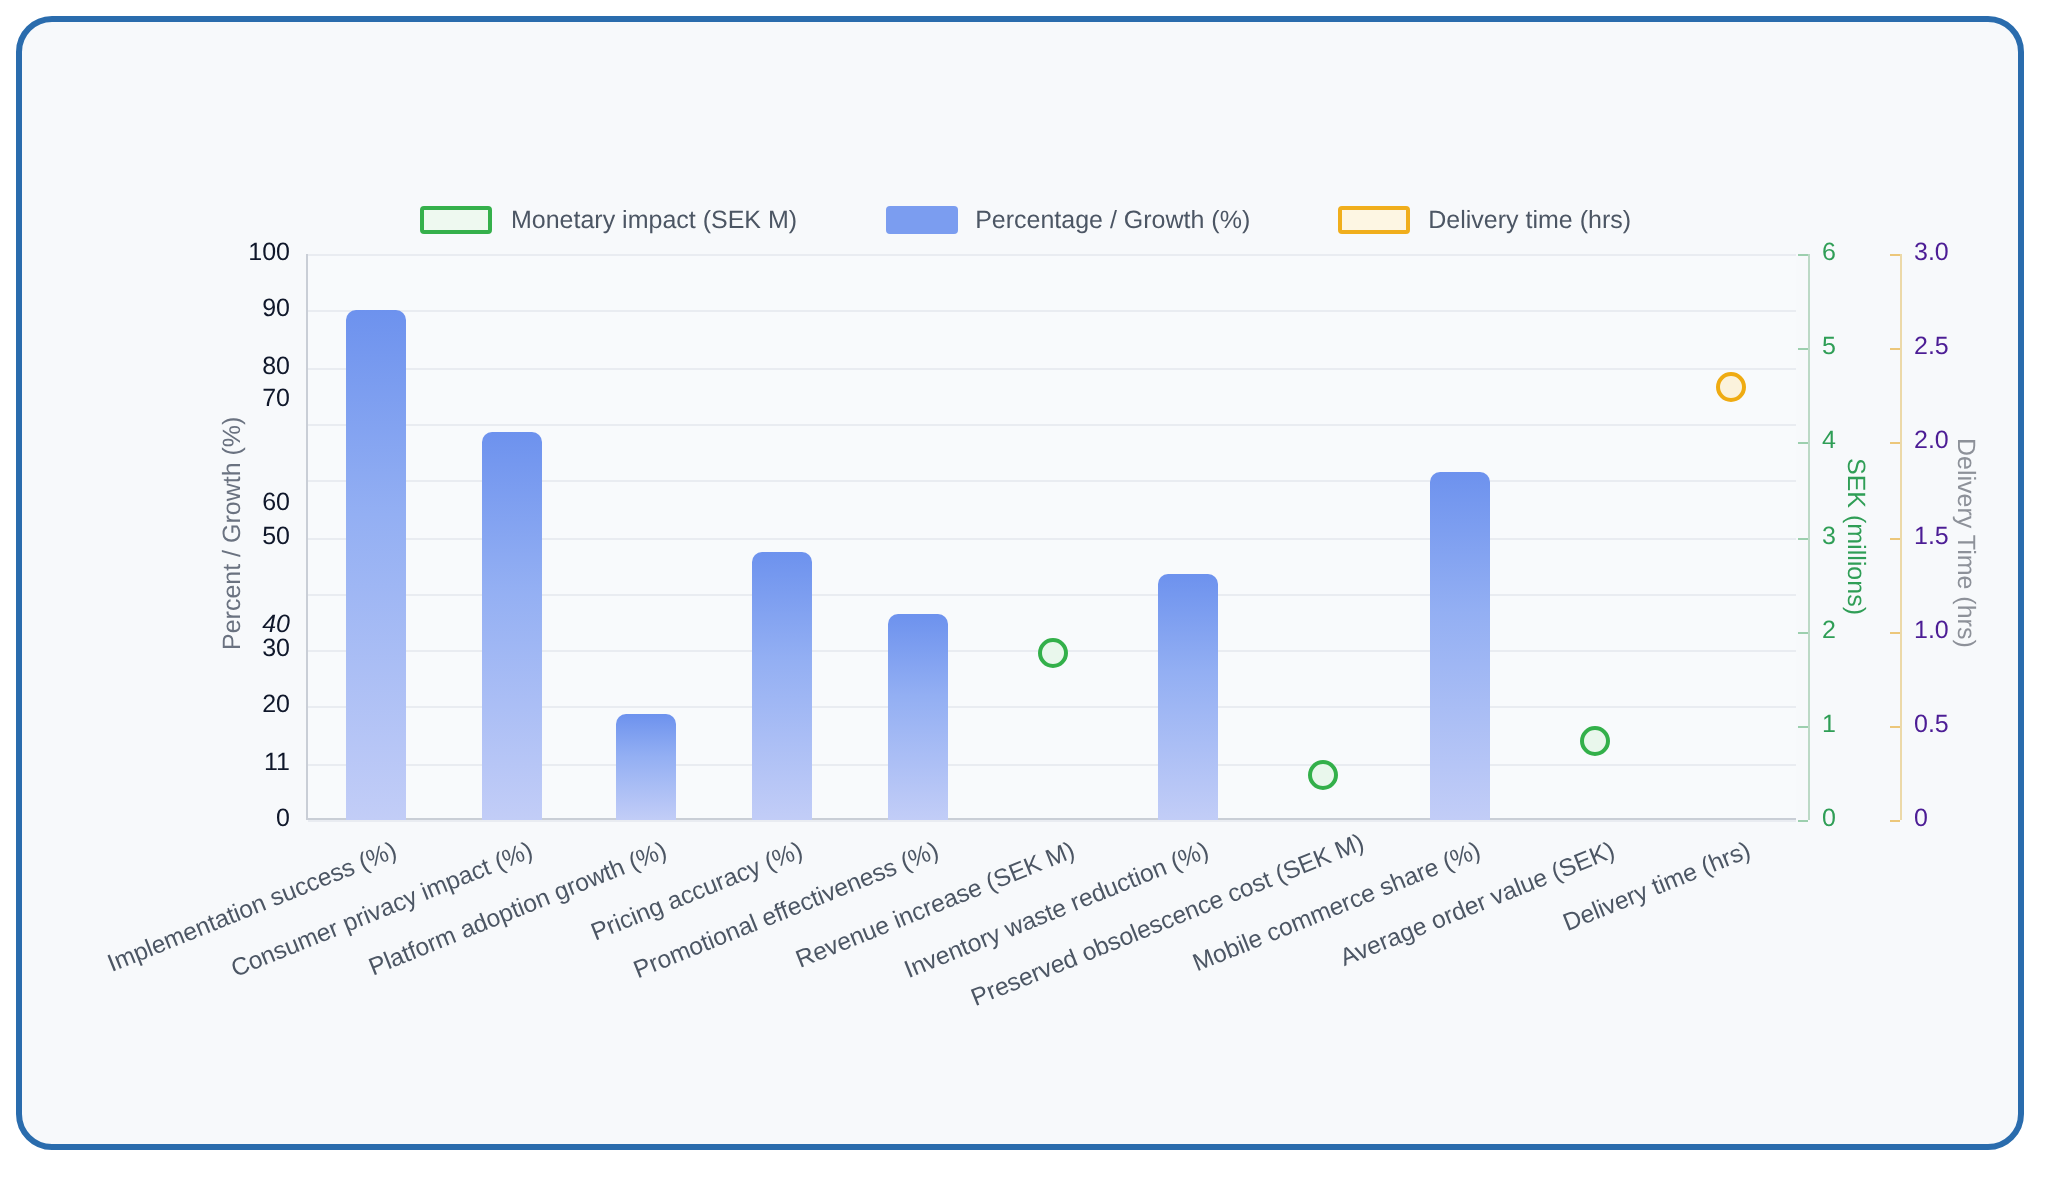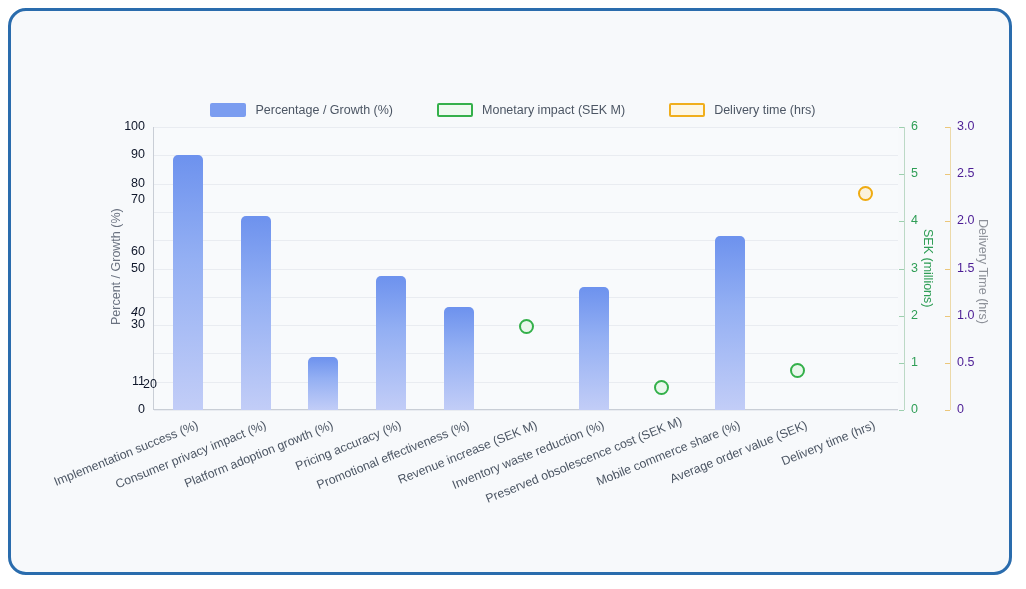--- a/index.html
+++ b/index.html
@@ -154,26 +154,26 @@
   }
 </style>
 </head>
 <body>
 
 <div id="frame">
   <div id="chart-root">
 
     <div id="legend">
         <div class="legend-item">
+          <span class="legend-swatch hollow-green"></span>
+          <span class="legend-label">Monetary impact (SEK M)</span>
+        </div>
+        <div class="legend-item">
           <span class="legend-swatch filled"></span>
           <span class="legend-label">Percentage / Growth (%)</span>
-        </div>
-        <div class="legend-item">
-          <span class="legend-swatch hollow-green"></span>
-          <span class="legend-label">Monetary impact (SEK M)</span>
         </div>
         <div class="legend-item">
           <span class="legend-swatch hollow-orange"></span>
           <span class="legend-label">Delivery time (hrs)</span>
         </div>
       </div>
 
     <div id="plot">
         <div class="gridline" style="top: 283px;"></div>
         <div class="gridline" style="top: 254.7px;"></div>
@@ -195,21 +195,21 @@
         <div class="bar" title="Mobile commerce share (%): 61.5" style="top: 108.955px; height: 174.045px; left: 560.682px;"></div>
         <div class="marker green" title="Revenue increase (SEK M): 1.77" style="top: 192.015px; left: 365px;"></div>
         <div class="marker green" title="Preserved obsolescence cost (SEK M): 0.48" style="top: 252.86px; left: 500.455px;"></div>
         <div class="marker green" title="Average order value (SEK): 0.83" style="top: 236.352px; left: 635.909px;"></div>
         <div class="marker orange" title="Delivery time (hrs): 2.29" style="top: 59.4767px; left: 703.636px;"></div>
       </div>
 
     <div id="left-axis">
         <div class="axis-tick-label left-tick" style="left: 78px; width: 56px; top: 391px;">0</div>
         <div class="axis-tick-label left-tick" style="left: 78px; width: 56px; top: 362.7px;">11</div>
-        <div class="axis-tick-label left-tick" style="left: 90px; width: 56px; top: 334.4px; margin-top: 32px;">20</div>
+        <div class="axis-tick-label left-tick" style="left: 78px; width: 56px; top: 334.4px;">20</div>
         <div class="axis-tick-label left-tick" style="left: 78px; width: 56px; top: 306.1px;">30</div>
         <div class="axis-tick-label left-tick" style="left: 78px; width: 56px; top: 294px; font-style: italic;">40</div>
         <div class="axis-tick-label left-tick" style="left: 78px; width: 56px; top: 249.5px;">50</div>
         <div class="axis-tick-label left-tick" style="left: 78px; width: 56px; top: 221.2px; margin-top: 12px;">60</div>
         <div class="axis-tick-label left-tick" style="left: 78px; width: 56px; top: 181px;">70</div>
         <div class="axis-tick-label left-tick" style="left: 78px; width: 56px; top: 164.6px;">80</div>
         <div class="axis-tick-label left-tick" style="left: 78px; width: 56px; top: 136.3px;">90</div>
         <div class="axis-tick-label left-tick" style="left: 78px; width: 56px; top: 108px;">100</div>
         <div class="axis-title" id="left-axis-title" style="left: 98px; top: 313.5px;">Percent / Growth (%)</div>
       </div>

